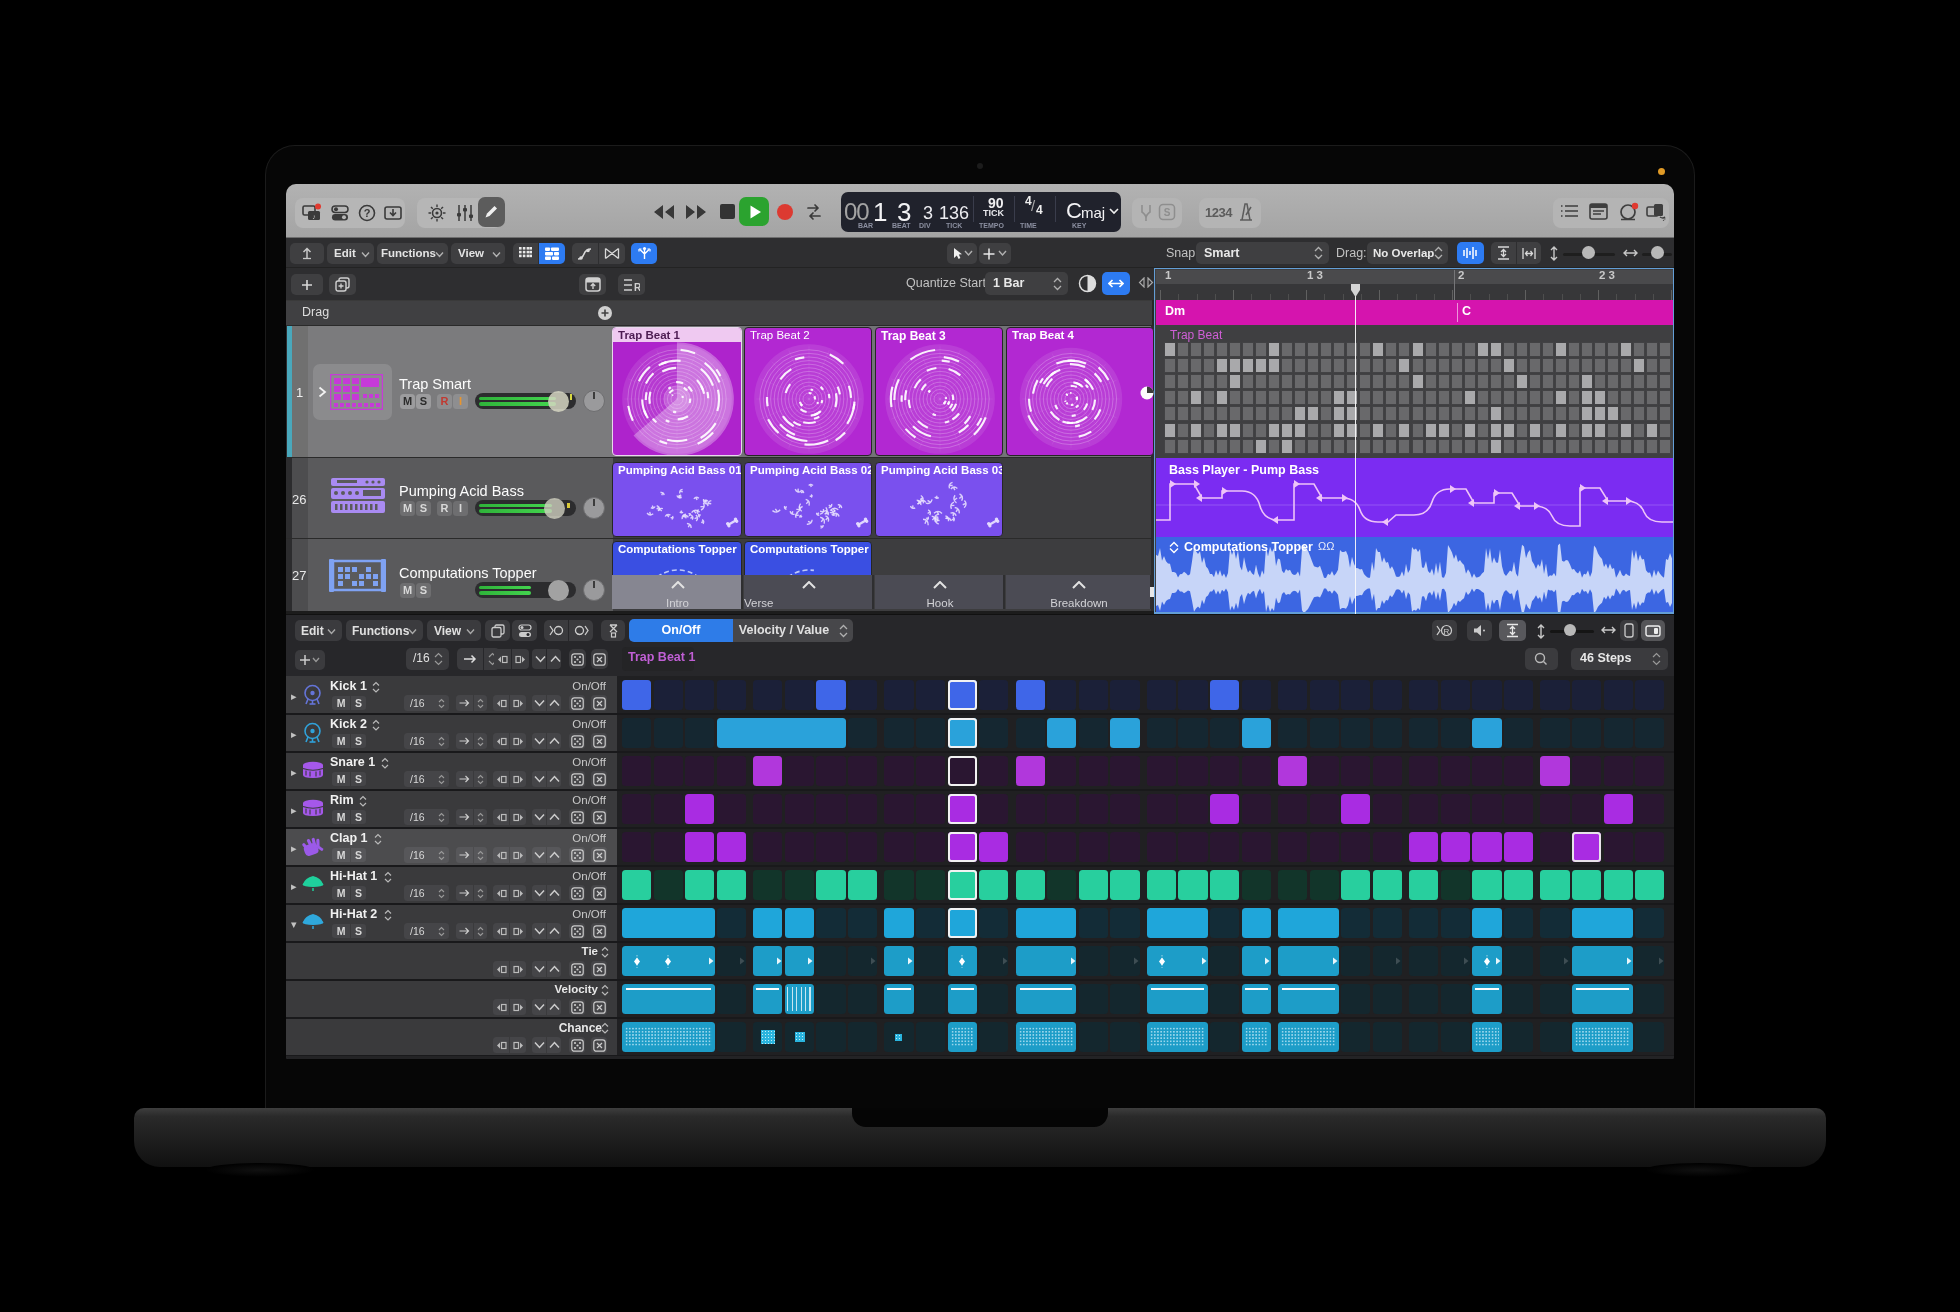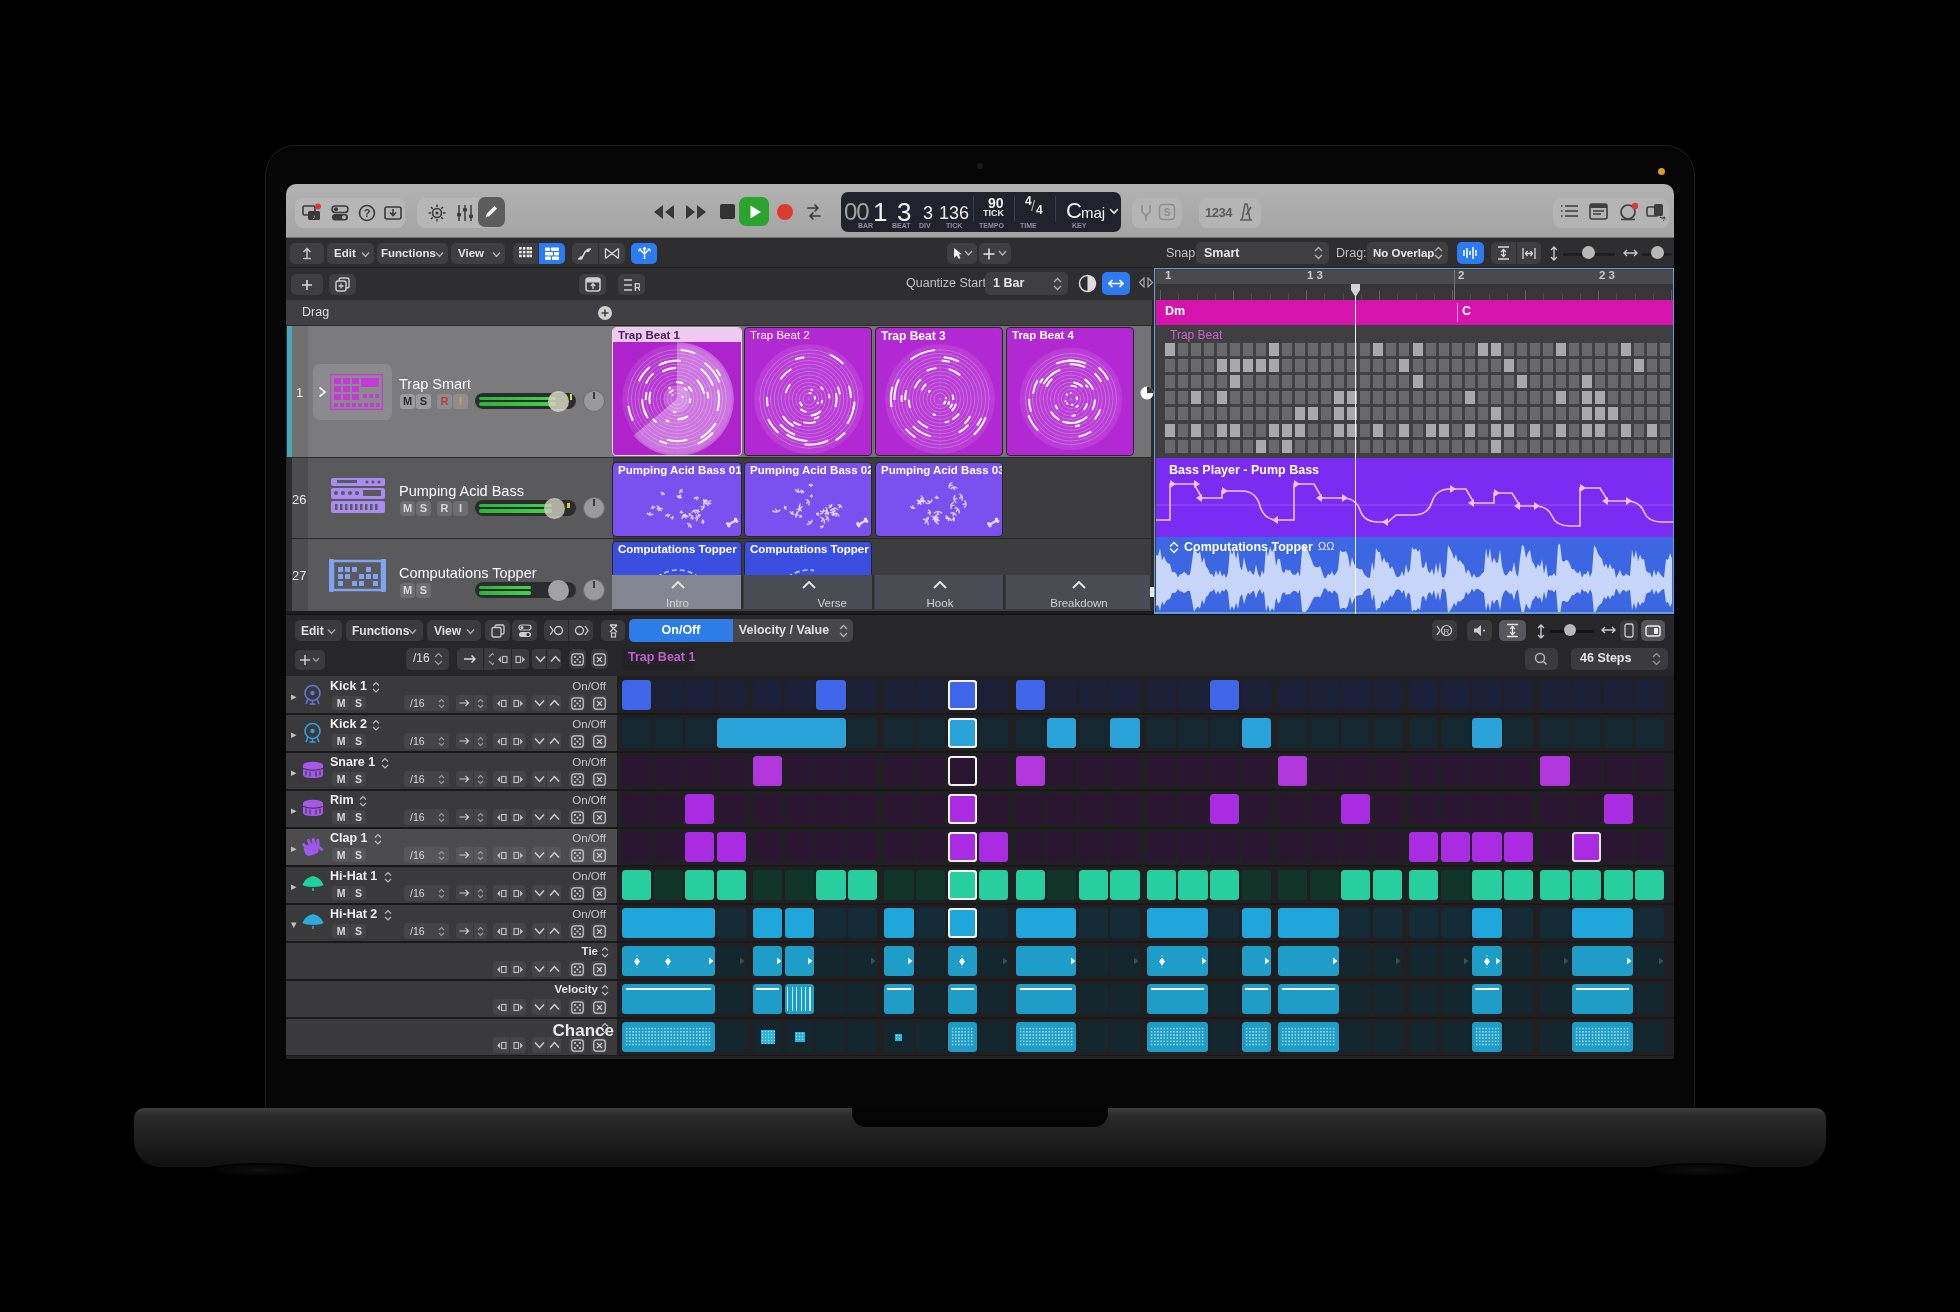--- a/index.html
+++ b/index.html
@@ -615,21 +615,21 @@
           <path d="M67.8 29.2 A42.0 42.0 0 0 1 83.0 33.6" fill="none" stroke="rgba(255,255,255,0.9)" stroke-width="2.2"></path>
           <path d="M39.5 109.5 A45.6 45.6 0 0 1 29.6 100.9" fill="none" stroke="rgba(255,255,255,0.9)" stroke-width="2.2"></path>
           <path d="M18.4 72.0 A45.6 45.6 0 0 1 22.9 51.3" fill="none" stroke="rgba(255,255,255,0.9)" stroke-width="2.2"></path>
           <path d="M105.4 90.1 A45.6 45.6 0 0 1 101.1 97.5" fill="none" stroke="rgba(255,255,255,0.9)" stroke-width="2.2"></path>
           <path d="M15.5 79.0 A49.2 49.2 0 0 1 16.4 58.7" fill="none" stroke="rgba(255,255,255,0.9)" stroke-width="2.2"></path>
           <path d="M109.7 89.3 A49.2 49.2 0 0 1 97.9 106.7" fill="none" stroke="rgba(255,255,255,0.9)" stroke-width="2.2"></path>
           <path d="M34.4 31.7 A49.2 49.2 0 0 1 59.1 22.0" fill="none" stroke="rgba(255,255,255,0.9)" stroke-width="2.2"></path>
         </svg>
         <div style="position:absolute;left:5px;top:1px;font-size:12px;font-weight:700;color:#fff;white-space:nowrap">Trap Beat 3</div>
       </div>
-      <div class="c" style="left:720px;top:143px;width:128px;height:129px;background:#b228d2;border:1.5px solid #262626;border-radius:4px;overflow:hidden">
+      <div class="c" style="left:720px;top:143px;width:148px;height:129px;background:#b228d2;border:1.5px solid #262626;border-radius:4px;overflow:hidden">
         <svg width="128" height="129" viewBox="0 0 128 129" style="position:absolute;left:0;top:0">
           <circle cx="64" cy="71" r="51.2" fill="rgba(255,255,255,0.10)"></circle>
           <circle cx="64" cy="71" r="6.0" fill="none" stroke="rgba(255,255,255,0.30)" stroke-width="0.8"></circle>
           <circle cx="64" cy="71" r="9.6" fill="none" stroke="rgba(255,255,255,0.30)" stroke-width="0.8"></circle>
           <circle cx="64" cy="71" r="13.2" fill="none" stroke="rgba(255,255,255,0.30)" stroke-width="0.8"></circle>
           <circle cx="64" cy="71" r="16.8" fill="none" stroke="rgba(255,255,255,0.30)" stroke-width="0.8"></circle>
           <circle cx="64" cy="71" r="20.4" fill="none" stroke="rgba(255,255,255,0.30)" stroke-width="0.8"></circle>
           <circle cx="64" cy="71" r="24.0" fill="none" stroke="rgba(255,255,255,0.30)" stroke-width="0.8"></circle>
           <circle cx="64" cy="71" r="27.6" fill="none" stroke="rgba(255,255,255,0.30)" stroke-width="0.8"></circle>
           <circle cx="64" cy="71" r="31.2" fill="none" stroke="rgba(255,255,255,0.30)" stroke-width="0.8"></circle>
@@ -990,21 +990,21 @@
       <svg class="c" style="left:384.5px;top:397px" width="14" height="8" viewBox="0 0 14 8">
         <path d="M1 7 L7 1 L13 7" stroke="#e2e2e2" stroke-width="2" fill="none"></path>
       </svg>
       <div class="c" style="left:326px;top:409px;width:131px;height:14px;color:#d2d2d6;font-size:11.5px;text-align:center"></div>
       <div class="c" style="left:326px;top:413px;width:131px;text-align:center;font-size:11.5px;color:#d2d2d6">Intro</div>
       <div class="c" style="left:458px;top:391px;width:130px;height:34px;background:#4b4b54;border-right:2px solid #2e2e30"></div>
       <svg class="c" style="left:516.0px;top:397px" width="14" height="8" viewBox="0 0 14 8">
         <path d="M1 7 L7 1 L13 7" stroke="#e2e2e2" stroke-width="2" fill="none"></path>
       </svg>
       <div class="c" style="left:458px;top:409px;width:130px;height:14px;color:#d2d2d6;font-size:11.5px;text-align:center"></div>
-      <div class="c" style="left:458px;top:413px;width:103px;text-align:right;font-size:11.5px;color:#d2d2d6">Verse</div>
+      <div class="c" style="left:458px;top:413px;width:103px;text-align:left;font-size:11.5px;color:#d2d2d6">Verse</div>
       <div class="c" style="left:589px;top:391px;width:130px;height:34px;background:#4b4b54;border-right:2px solid #2e2e30"></div>
       <svg class="c" style="left:647.0px;top:397px" width="14" height="8" viewBox="0 0 14 8">
         <path d="M1 7 L7 1 L13 7" stroke="#e2e2e2" stroke-width="2" fill="none"></path>
       </svg>
       <div class="c" style="left:589px;top:409px;width:130px;height:14px;color:#d2d2d6;font-size:11.5px;text-align:center"></div>
       <div class="c" style="left:589px;top:413px;width:130px;text-align:center;font-size:11.5px;color:#d2d2d6">Hook</div>
       <div class="c" style="left:720px;top:391px;width:146px;height:34px;background:#4b4b54;border-right:2px solid #2e2e30"></div>
       <svg class="c" style="left:786.0px;top:397px" width="14" height="8" viewBox="0 0 14 8">
         <path d="M1 7 L7 1 L13 7" stroke="#e2e2e2" stroke-width="2" fill="none"></path>
       </svg>
@@ -1939,21 +1939,21 @@
             <circle cx="6.5" cy="6.5" r="1.1"></circle>
             <circle cx="4" cy="9" r="1.1"></circle>
             <circle cx="9" cy="9" r="1.1"></circle>
           </g>
         </svg></div>
       <div class="c" style="left:305px;top:815px;width:16px;height:16px;background:#454548;border-radius:3.5px"><svg width="13" height="13" viewBox="0 0 13 13" style="margin:1.5px 1.5px">
           <rect x="0.8" y="0.8" width="11.4" height="11.4" rx="2.5" fill="none" stroke="#ccc" stroke-width="1.2"></rect>
           <path d="M4 4 L9 9 M9 4 L4 9" stroke="#ccc" stroke-width="1.2"></path>
         </svg></div>
       <div class="c" style="left:0;top:871px;width:1388px;height:1.5px;background:#19191b"></div>
-      <div class="c" style="left:236px;top:837px;width:92px;text-align:right;font-size:17px;font-weight:700;color:#e8e8e8">Chance</div>
+      <div class="c" style="left:224px;top:837px;width:92px;text-align:right;font-size:12px;font-weight:700;color:#e8e8e8">Chance</div>
       <svg class="c" style="left:315px;top:838px" width="8" height="13" viewBox="0 0 8 13">
         <path d="M1 4.5 L4 1.5 L7 4.5 M1 8 L4 11 L7 8" stroke="#b8b8b8" stroke-width="1.2" fill="none"></path>
       </svg>
       <div class="c" style="left:207px;top:853px;width:16px;height:16px;background:#454548;border-radius:3.5px 0 0 3.5px"><svg width="11" height="11" viewBox="0 0 11 11" style="margin:2.5px 2.5px">
           <path d="M1 5.5 L4 2.5 L4 8.5 Z" fill="#bbb"></path>
           <rect x="5.5" y="2.5" width="4.5" height="6" fill="none" stroke="#bbb" stroke-width="1.2"></rect>
         </svg></div>
       <div class="c" style="left:224px;top:853px;width:16px;height:16px;background:#454548;border-radius:0 3.5px 3.5px 0"><svg width="11" height="11" viewBox="0 0 11 11" style="margin:2.5px 2.5px">
           <rect x="1" y="2.5" width="4.5" height="6" fill="none" stroke="#bbb" stroke-width="1.2"></rect>
           <path d="M10 5.5 L7 2.5 L7 8.5 Z" fill="#bbb"></path>

